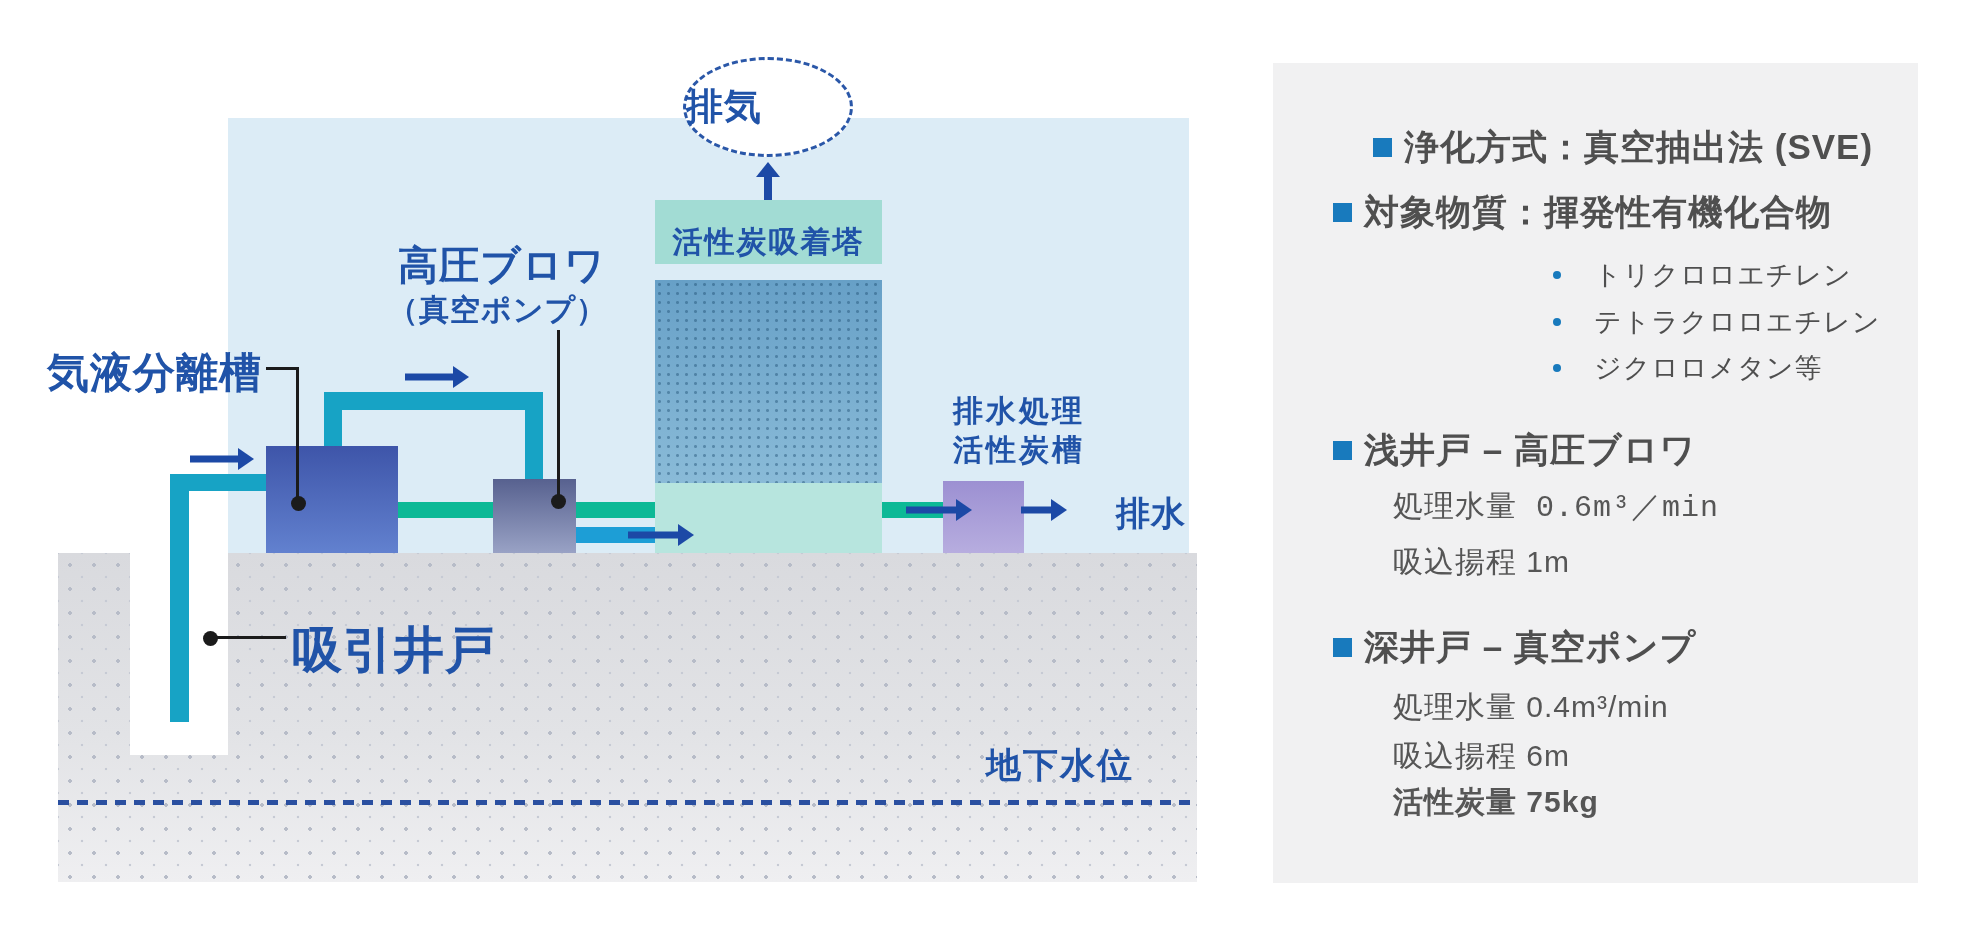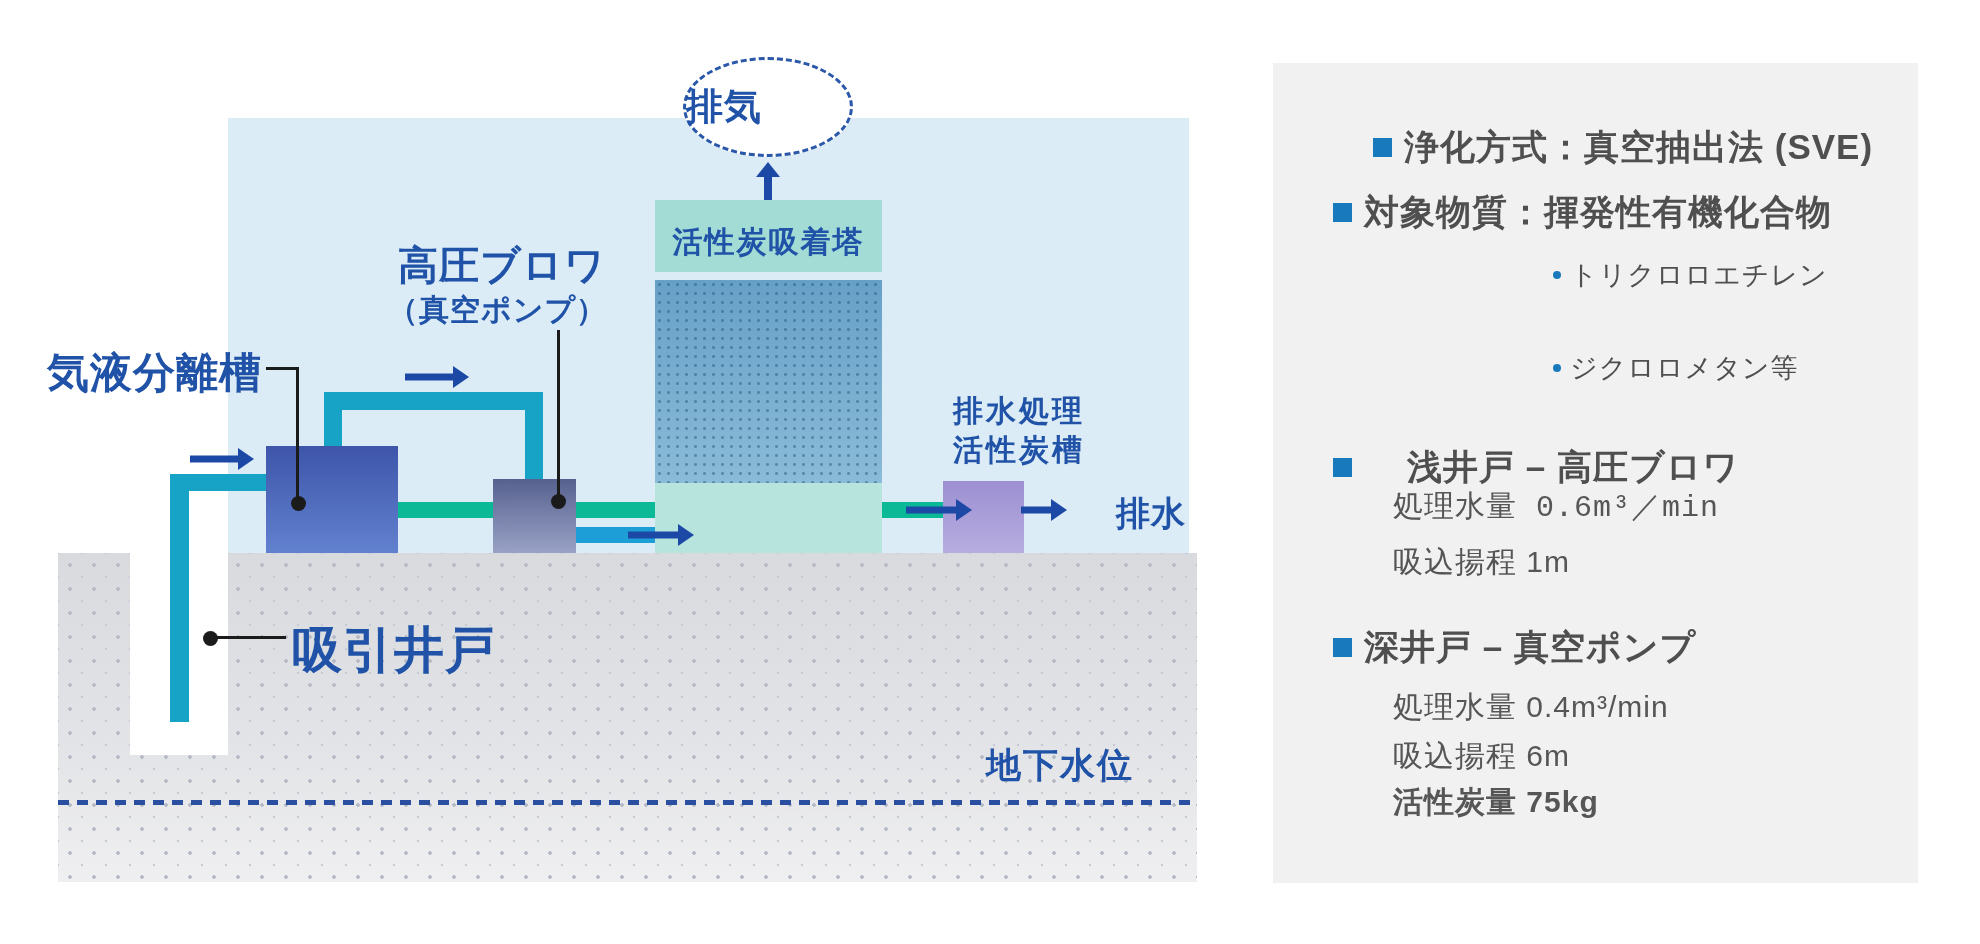--- a/index.html
+++ b/index.html
@@ -27,21 +27,21 @@
   .green{background:var(--pipe_green,#0cb996);}
 
   
   #sep-box{left:266px;top:446px;width:132px;height:107px;
     background:linear-gradient(180deg,var(--sep_top,#3e55a9),var(--sep_bottom,#6281cf));}
   #blower-box{left:493px;top:479px;width:83px;height:74px;
     background:linear-gradient(180deg,var(--blower_top,#57618f),var(--blower_bottom,#99a2c5));}
   #purple-box{left:943px;top:481px;width:81px;height:72px;
     background:linear-gradient(180deg,var(--purple_top,#9c90d2),var(--purple_bottom,#b7addf));}
   #tower{left:655px;top:200px;width:227px;height:353px;}
-  #tower-top{left:0;top:0;width:227px;height:72px;background:var(--tower_light_top,#a2dcd4);}
+  #tower-top{left:0;top:0;width:227px;height:64px;background:var(--tower_light_top,#a2dcd4);}
   #tower-mid{left:0;top:80px;width:227px;height:203px;
     background-image:radial-gradient(circle,rgba(26,74,110,.42) 1.3px,transparent 1.6px),
       linear-gradient(180deg,var(--tower_mid_top,#67a0c7),var(--tower_mid_bottom,#8abbd8));
     background-size:9px 9px,100% 100%;}
   #tower-bot{left:0;top:283px;width:227px;height:70px;background:var(--tower_light_bottom,#b7e5de);}
 
   
   .arrow{position:absolute;}
   .arrow .sh{position:absolute;left:0;right:14px;top:50%;transform:translateY(-50%);
     height:7px;background:var(--arrow_blue,#1c49a6);}
@@ -63,21 +63,21 @@
   .dlabel{position:absolute;color:var(--label_blue,#2053a8);font-weight:700;white-space:nowrap;letter-spacing:1px;}
 
   
   #bubble{left:683px;top:57px;width:170px;height:100px;box-sizing:border-box;background:#ffffff;
     border:3px dashed #2a57a8;border-radius:50%;display:flex;align-items:center;justify-content:flex-start;}
 
   
   #panel{left:1273px;top:63px;width:645px;height:820px;background:var(--panel_bg,#f1f1f2);}
   .prow{position:absolute;display:flex;align-items:center;white-space:nowrap;}
   .prow.head{left:60px;height:40px;font-size:35px;font-weight:600;color:var(--text_dark,#4f4f4f);letter-spacing:1px;}
-  .prow.sub{left:280px;height:34px;font-size:27px;font-weight:500;color:#4f4f4f;letter-spacing:1px;}
+  .prow.sub{left:280px;height:34px;font-size:27px;font-weight:500;color:#4f4f4f;letter-spacing:1px;gap:24px;}
   .prow.spec{left:120px;height:36px;font-size:30px;font-weight:500;color:#565656;letter-spacing:1px;}
   .bsq{width:19px;height:19px;background:var(--bullet_blue,#187abd);margin-right:12px;flex:0 0 auto;}
   .sdot{width:8px;height:8px;border-radius:50%;background:var(--bullet_blue,#187abd);margin-right:9px;flex:0 0 auto;}
 </style>
 </head>
 <body>
 
 <div id="stage">
 
   <div id="sky" class="abs"></div>
@@ -160,25 +160,29 @@
       <span>浄化方式：真空抽出法 (SVE)</span>
     </div>
     <div class="prow head" style="top:129px;">
       <span class="bsq"></span>
       <span>対象物質：揮発性有機化合物</span>
     </div>
     <div class="prow sub" style="top:195px;">
       <span class="sdot"></span>
       <span>トリクロロエチレン</span>
     </div>
+    <div class="prow sub" style="top:242px;">
+      <span class="sdot"></span>
+      <span>テトラクロロエチレン</span>
+    </div>
     <div class="prow sub" style="top:288px;">
       <span class="sdot"></span>
       <span>ジクロロメタン等</span>
     </div>
-    <div class="prow head" style="top:384px;gap:43px;">
+    <div class="prow head" style="top:367px;">
       <span class="bsq"></span>
       <span>浅井戸 – 高圧ブロワ</span>
     </div>
     <div class="prow spec" style="top:425px;font-family:Liberation Mono, monospace;">
       <span>処理水量 0.6m³／min</span>
     </div>
     <div class="prow spec" style="top:481px;">
       <span>吸込揚程 1m</span>
     </div>
     <div class="prow head" style="top:564px;">

